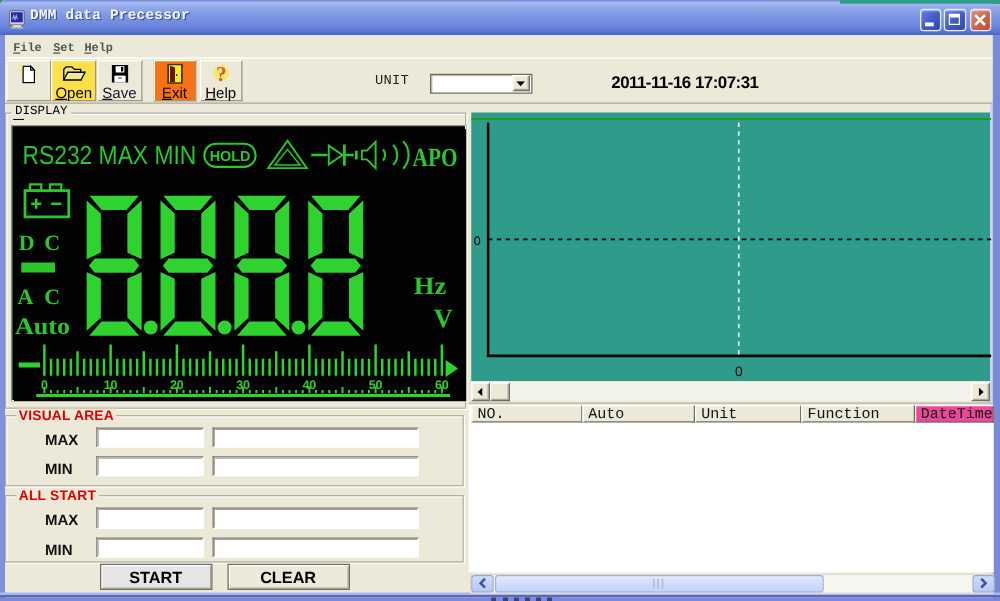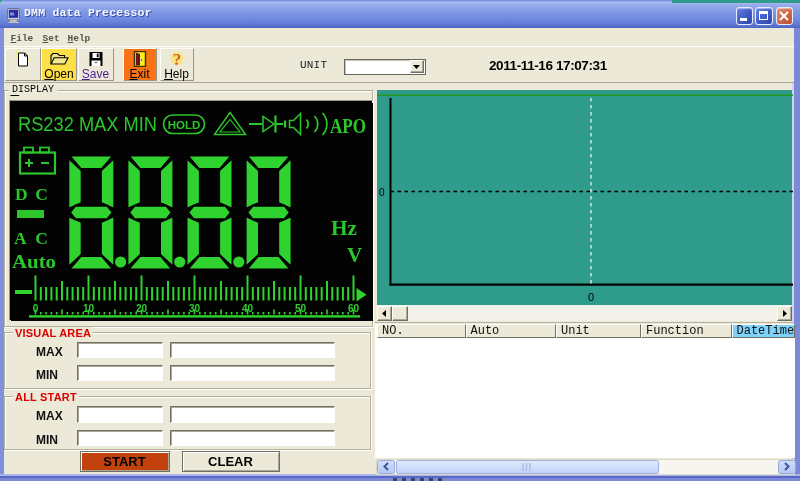--- a/index.html
+++ b/index.html
@@ -51,21 +51,21 @@
     <div style="font:12px 'Liberation Sans', sans-serif;color:#000;margin-top:0px"><u>O</u>pen</div>
   </div>
 <div style="position:absolute;left:77.5px;top:48px;width:36px;height:33px;border:1px solid #9a968a;border-top-color:#fffef4;border-left-color:#fffef4;background:#ece9d8;text-align:center">
     <div style="margin-top:2px;height:16px"><svg width="16" height="16" viewBox="0 0 16 16">
         <rect x="1.5" y="1" width="13" height="14" fill="#000"></rect>
         <rect x="4.5" y="2" width="7" height="5" fill="#fff"></rect>
         <rect x="8.8" y="2.6" width="1.8" height="3.6" fill="#000"></rect>
         <rect x="3.5" y="9.5" width="9" height="5.5" fill="#fff"></rect>
         <rect x="6.5" y="10.8" width="3" height="1.4" fill="#888"></rect>
       </svg></div>
-    <div style="font:12px 'Liberation Sans', sans-serif;color:#4c1d95;margin-top:0px"><u>S</u>ave</div>
+    <div style="font:12px 'Liberation Sans', sans-serif;color:#0f172a;margin-top:0px"><u>S</u>ave</div>
   </div>
 <div style="position:absolute;left:122.5px;top:48px;width:34px;height:33px;border:1px solid #9a968a;border-top-color:#fffef4;border-left-color:#fffef4;background:#f97316;text-align:center">
     <div style="margin-top:2px;height:16px"><svg width="16" height="16" viewBox="0 0 16 16">
         <rect x="2.5" y="0.5" width="11" height="15" fill="#f6ec1e" stroke="#3a3000" stroke-width="1.4"></rect>
         <path d="M4 1.5 L8 3 L8 14.5 L4 14.5 Z" fill="#6a1414"></path>
         <path d="M8.8 7.5 A 3.5 3.5 0 0 0 8.8 11" fill="none" stroke="#fff" stroke-width="0.9"></path>
         <circle cx="9.3" cy="9" r="0.8" fill="#2a2a2a"></circle>
       </svg></div>
     <div style="font:12px 'Liberation Sans', sans-serif;color:#000;margin-top:0px"><u>E</u>xit</div>
   </div>
@@ -183,21 +183,21 @@
     <svg width="4" height="7">
       <polygon points="0,0 0,7 4,3.5" fill="#000"></polygon>
     </svg>
   </div>
 <div style="position:absolute;left:375px;top:321.5px;width:418px;height:1px;background:#b8b4a4"></div>
 <div style="position:absolute;left:375px;top:324px;width:420px;height:133.5px;background:#fff"></div>
 <div style="position:absolute;left:377px;top:324px;width:88.5px;height:14px;background:#ece9d8;border:1px solid;border-color:#fff #716f64 #716f64 #fff;font:12px 'Liberation Mono',monospace;color:#111;padding-left:4px;line-height:13px">NO.</div>
 <div style="position:absolute;left:465.5px;top:324px;width:90.5px;height:14px;background:#ece9d8;border:1px solid;border-color:#fff #716f64 #716f64 #fff;font:12px 'Liberation Mono',monospace;color:#111;padding-left:4px;line-height:13px">Auto</div>
 <div style="position:absolute;left:556px;top:324px;width:85px;height:14px;background:#ece9d8;border:1px solid;border-color:#fff #716f64 #716f64 #fff;font:12px 'Liberation Mono',monospace;color:#111;padding-left:4px;line-height:13px">Unit</div>
 <div style="position:absolute;left:641px;top:324px;width:90.5px;height:14px;background:#ece9d8;border:1px solid;border-color:#fff #716f64 #716f64 #fff;font:12px 'Liberation Mono',monospace;color:#111;padding-left:4px;line-height:13px">Function</div>
-<div style="position:absolute;left:731.5px;top:324px;width:63.5px;height:14px;background:#7dd3fc;border:1px solid;border-color:#fff #716f64 #716f64 #fff;font:12px 'Liberation Mono',monospace;color:#111;padding-left:4px;line-height:13px">DateTime</div>
+<div style="position:absolute;left:731.5px;top:324px;width:63.5px;height:14px;background:#ec4899;border:1px solid;border-color:#fff #716f64 #716f64 #fff;font:12px 'Liberation Mono',monospace;color:#111;padding-left:4px;line-height:13px">DateTime</div>
 <div style="position:absolute;left:376px;top:458.5px;width:419px;height:16px;background:#f6f5f0;border:1px solid #dcd9c8"></div>
 <div style="position:absolute;left:377px;top:459.5px;width:17.5px;height:14px;border-radius:2.5px;background:linear-gradient(#cfdcfb,#b7c8f2);border:1px solid #97a8d8;display:flex;align-items:center;justify-content:center">
     <svg width="6" height="9">
       <path d="M5 1 L1.5 4.5 L5 8" stroke="#3a57a0" stroke-width="2" fill="none"></path>
     </svg>
   </div>
 <div style="position:absolute;left:778px;top:459.5px;width:17.5px;height:14px;border-radius:2.5px;background:linear-gradient(#cfdcfb,#b7c8f2);border:1px solid #97a8d8;display:flex;align-items:center;justify-content:center">
     <svg width="6" height="9">
       <path d="M1 1 L4.5 4.5 L1 8" stroke="#3a57a0" stroke-width="2" fill="none"></path>
     </svg>
@@ -216,13 +216,13 @@
 <div style="position:absolute;left:170px;top:341.5px;width:165px;height:16.5px;background:#fff;border:1px solid;border-color:#716f64 #fff #fff #716f64;box-shadow:inset 1px 1px 0 #aca899"></div>
 <div style="position:absolute;left:36px;top:367.5px;font:bold 12px 'Liberation Sans',sans-serif;color:#111">MIN</div>
 <div style="position:absolute;left:77px;top:364.5px;width:86px;height:16.5px;background:#fff;border:1px solid;border-color:#716f64 #fff #fff #716f64;box-shadow:inset 1px 1px 0 #aca899"></div>
 <div style="position:absolute;left:170px;top:364.5px;width:165px;height:16.5px;background:#fff;border:1px solid;border-color:#716f64 #fff #fff #716f64;box-shadow:inset 1px 1px 0 #aca899"></div>
 <div style="position:absolute;left:36px;top:409px;font:bold 12px 'Liberation Sans',sans-serif;color:#111">MAX</div>
 <div style="position:absolute;left:77px;top:406px;width:86px;height:16.5px;background:#fff;border:1px solid;border-color:#716f64 #fff #fff #716f64;box-shadow:inset 1px 1px 0 #aca899"></div>
 <div style="position:absolute;left:170px;top:406px;width:165px;height:16.5px;background:#fff;border:1px solid;border-color:#716f64 #fff #fff #716f64;box-shadow:inset 1px 1px 0 #aca899"></div>
 <div style="position:absolute;left:36px;top:432.5px;font:bold 12px 'Liberation Sans',sans-serif;color:#111">MIN</div>
 <div style="position:absolute;left:77px;top:429.5px;width:86px;height:16.5px;background:#fff;border:1px solid;border-color:#716f64 #fff #fff #716f64;box-shadow:inset 1px 1px 0 #aca899"></div>
 <div style="position:absolute;left:170px;top:429.5px;width:165px;height:16.5px;background:#fff;border:1px solid;border-color:#716f64 #fff #fff #716f64;box-shadow:inset 1px 1px 0 #aca899"></div>
-<div style="position:absolute;left:79.5px;top:451px;width:90px;height:21px;background:#c2410c;border:1px solid #716f64;box-shadow:inset 1px 1px 0 #fff,inset -1px -1px 0 #aca899;display:flex;align-items:center;justify-content:center;font:bold 13px 'Liberation Sans',sans-serif;color:#000">START</div>
+<div style="position:absolute;left:79.5px;top:451px;width:90px;height:21px;background:#e5e5e5;border:1px solid #716f64;box-shadow:inset 1px 1px 0 #fff,inset -1px -1px 0 #aca899;display:flex;align-items:center;justify-content:center;font:bold 13px 'Liberation Sans',sans-serif;color:#000">START</div>
 <div style="position:absolute;left:181.5px;top:451px;width:98px;height:21px;background:#ece9d8;border:1px solid #716f64;box-shadow:inset 1px 1px 0 #fff,inset -1px -1px 0 #aca899;display:flex;align-items:center;justify-content:center;font:bold 13px 'Liberation Sans',sans-serif;color:#000">CLEAR</div>
 </body></html>

